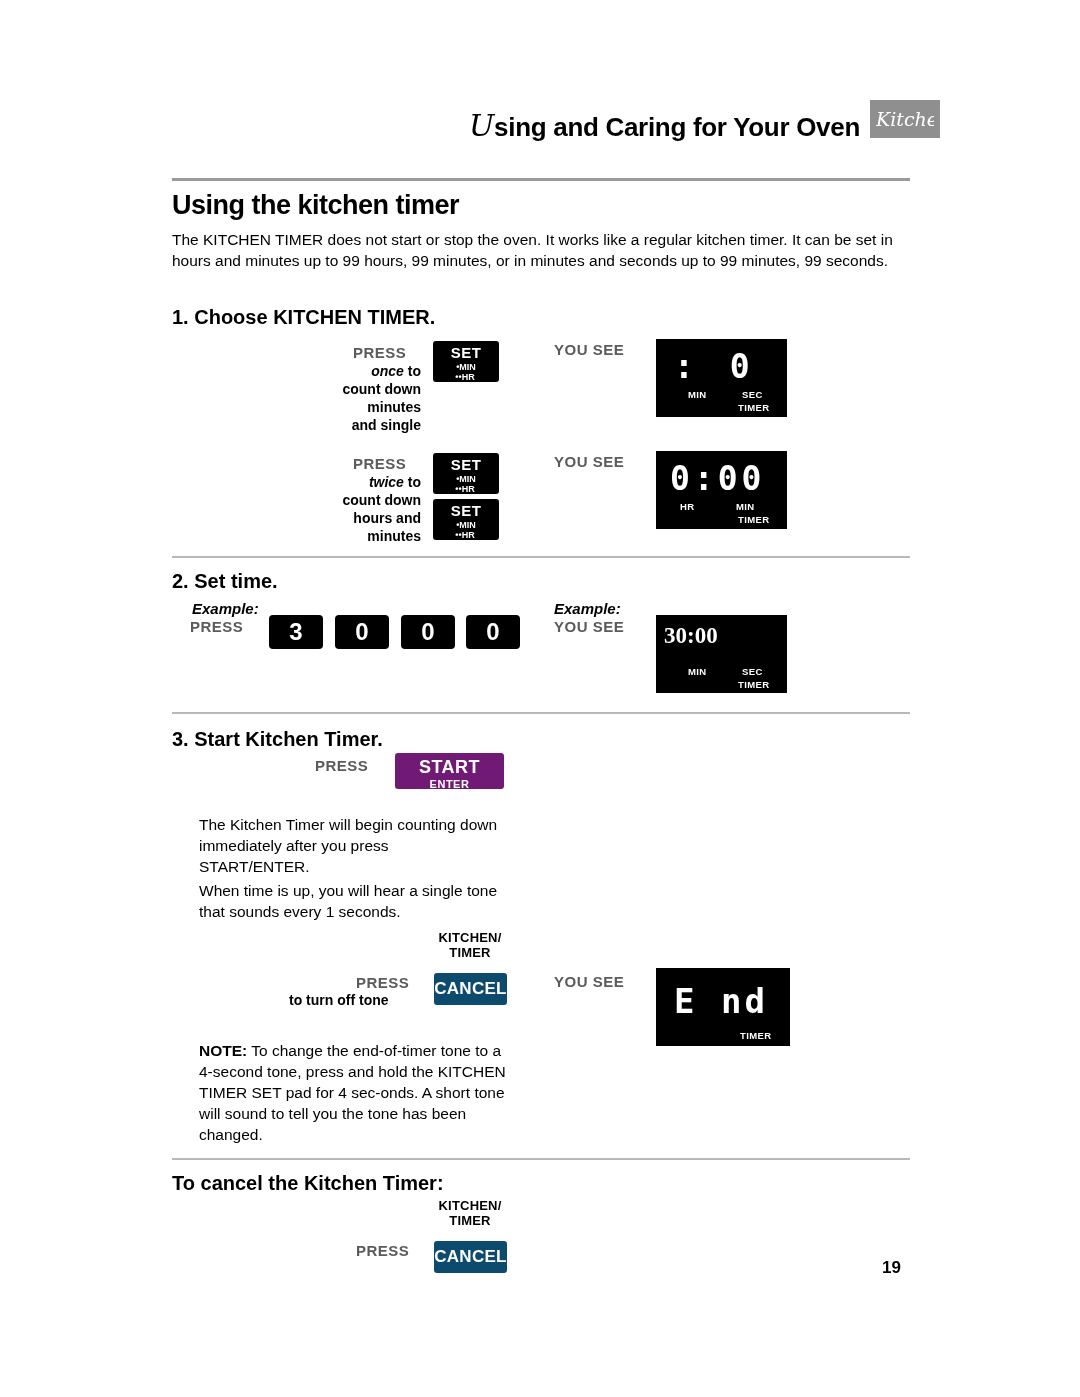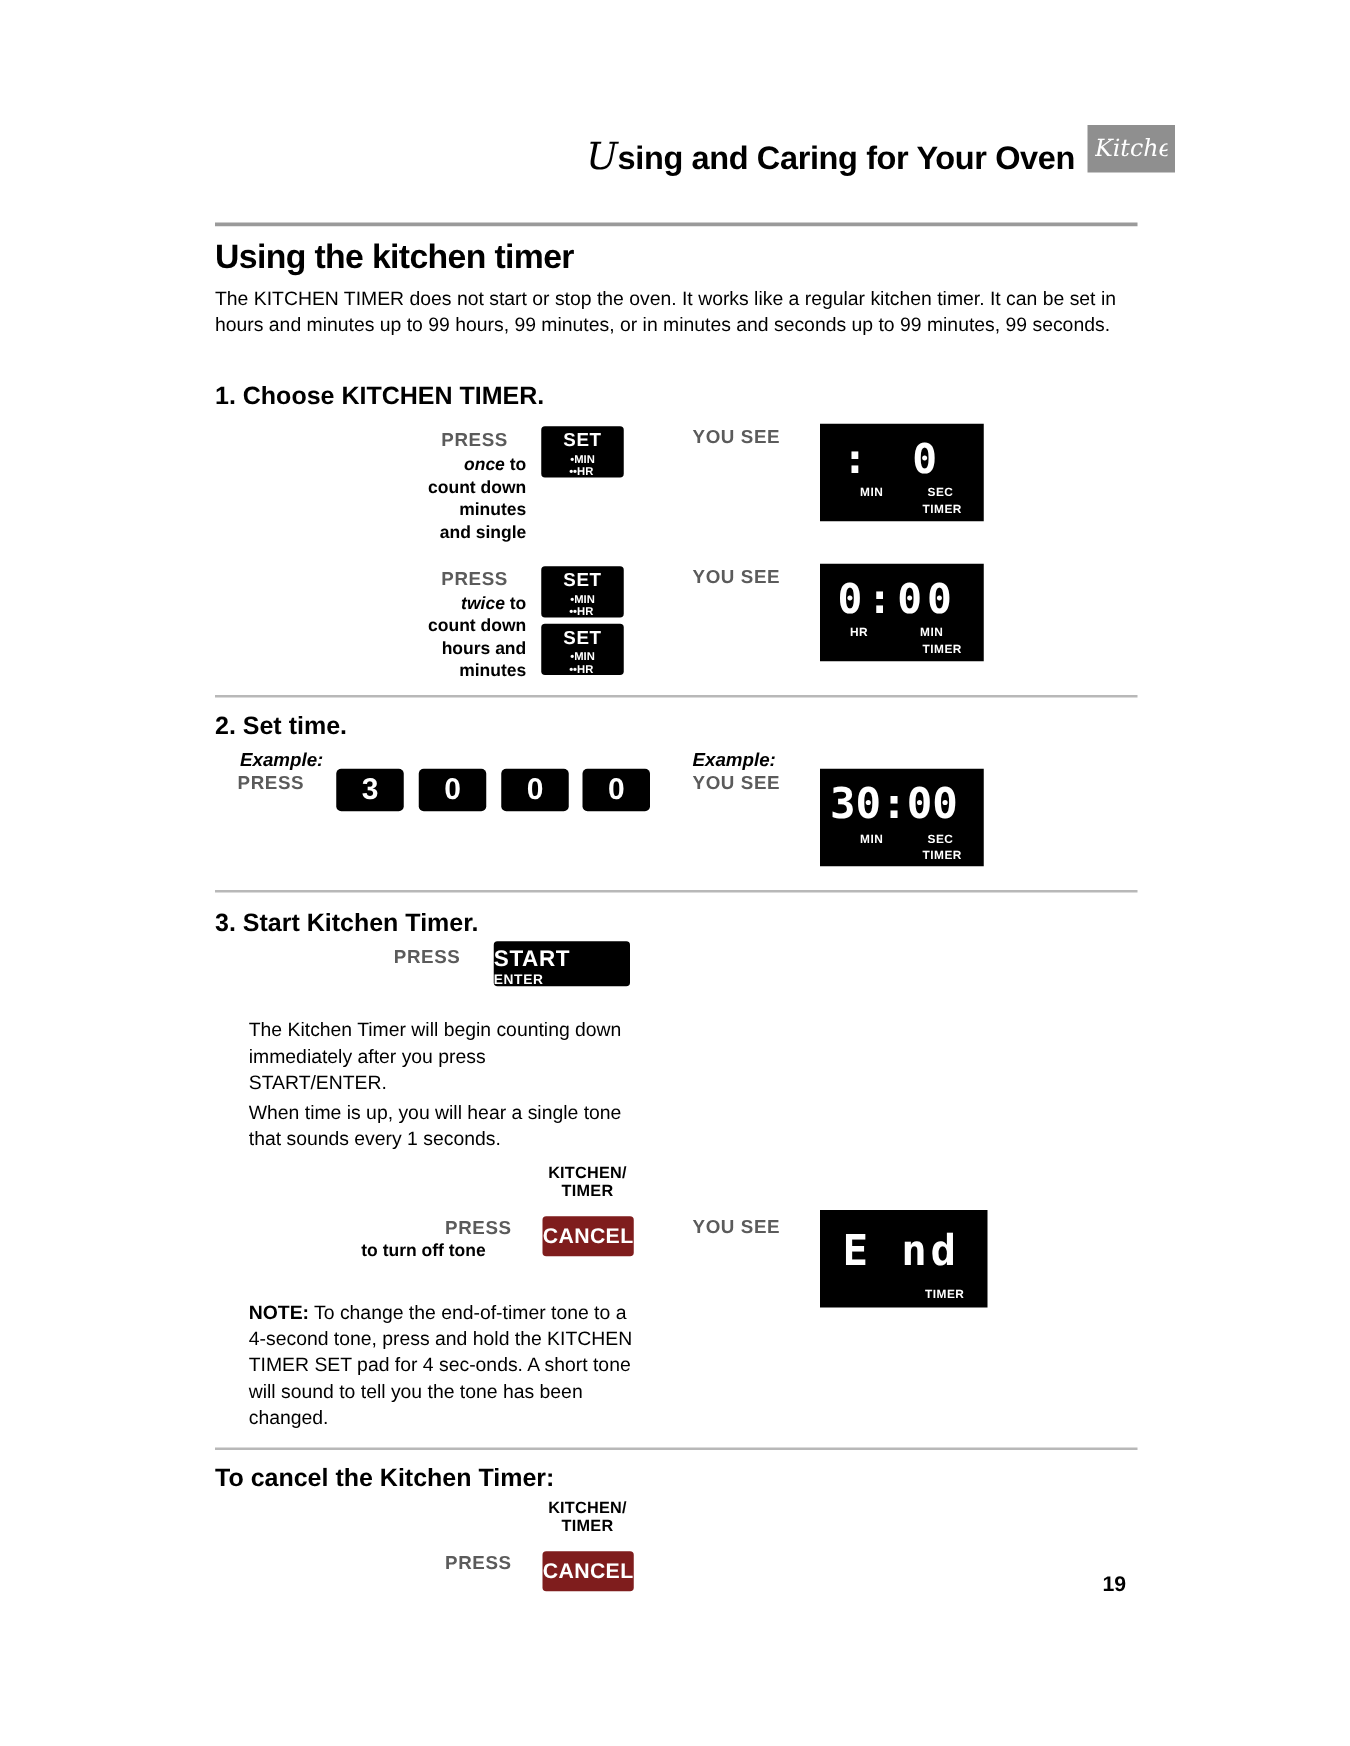--- a/index.html
+++ b/index.html
@@ -160,33 +160,34 @@
     background: #000;
     color: #fff;
     border-radius: 4px;
     font-size: 24px;
     font-weight: bold;
     text-align: center;
     line-height: 34px;
   }
   .cancelbtn {
     position: absolute;
-    background: #7f1d1d;
+    background: #0c4a6e;
     color: #fff;
     border-radius: 3px;
     font-size: 17px;
     font-weight: bold;
     text-align: center;
     letter-spacing: 0.3px;
   }
   .startbtn {
     position: absolute;
-    background: #000000;
+    background: #701a75;
     color: #fff;
     border-radius: 3px;
+    text-align: center;
   }
   .startbtn .s-main {
     position: absolute;
     left: 0; right: 0;
     top: 4px;
     font-size: 18px;
     font-weight: bold;
     letter-spacing: 0.5px;
   }
   .startbtn .s-sub {
@@ -314,21 +315,21 @@
 
   <div class="numbtn" style="left:269px; top:615px; width:54px; height:34px;">3</div>
   <div class="numbtn" style="left:335px; top:615px; width:54px; height:34px;">0</div>
   <div class="numbtn" style="left:401px; top:615px; width:54px; height:34px;">0</div>
   <div class="numbtn" style="left:466px; top:615px; width:54px; height:34px;">0</div>
 
   <div class="example-label" style="left:554px; top:600px;">Example:</div>
   <div class="yousee-label" style="left:554px; top:618px;">YOU SEE</div>
 
   <div class="display" style="left:656px; top:615px; width:131px; height:78px;">
-    <div class="disp-digits" style="left:8px; top:8px; font-size:34px; letter-spacing:0px;">30:00</div>
+    <div class="disp-digits" style="left:8px; top:8px; font-size:23px; letter-spacing:0px;font-family:Liberation Serif, serif;">30:00</div>
     <div class="disp-sub" style="left:32px; top:51px;">MIN</div>
     <div class="disp-sub" style="left:86px; top:51px;">SEC</div>
     <div class="disp-sub" style="left:82px; top:64px;">TIMER</div>
   </div>
 
   <div class="rule-thin" style="left:172px; top:712px; width:738px;"></div>
 
   <div class="h2" style="left:172px; top:728px;">3. Start Kitchen Timer.</div>
 
   <div class="press-label" style="left:315px; top:757px;">PRESS</div>

